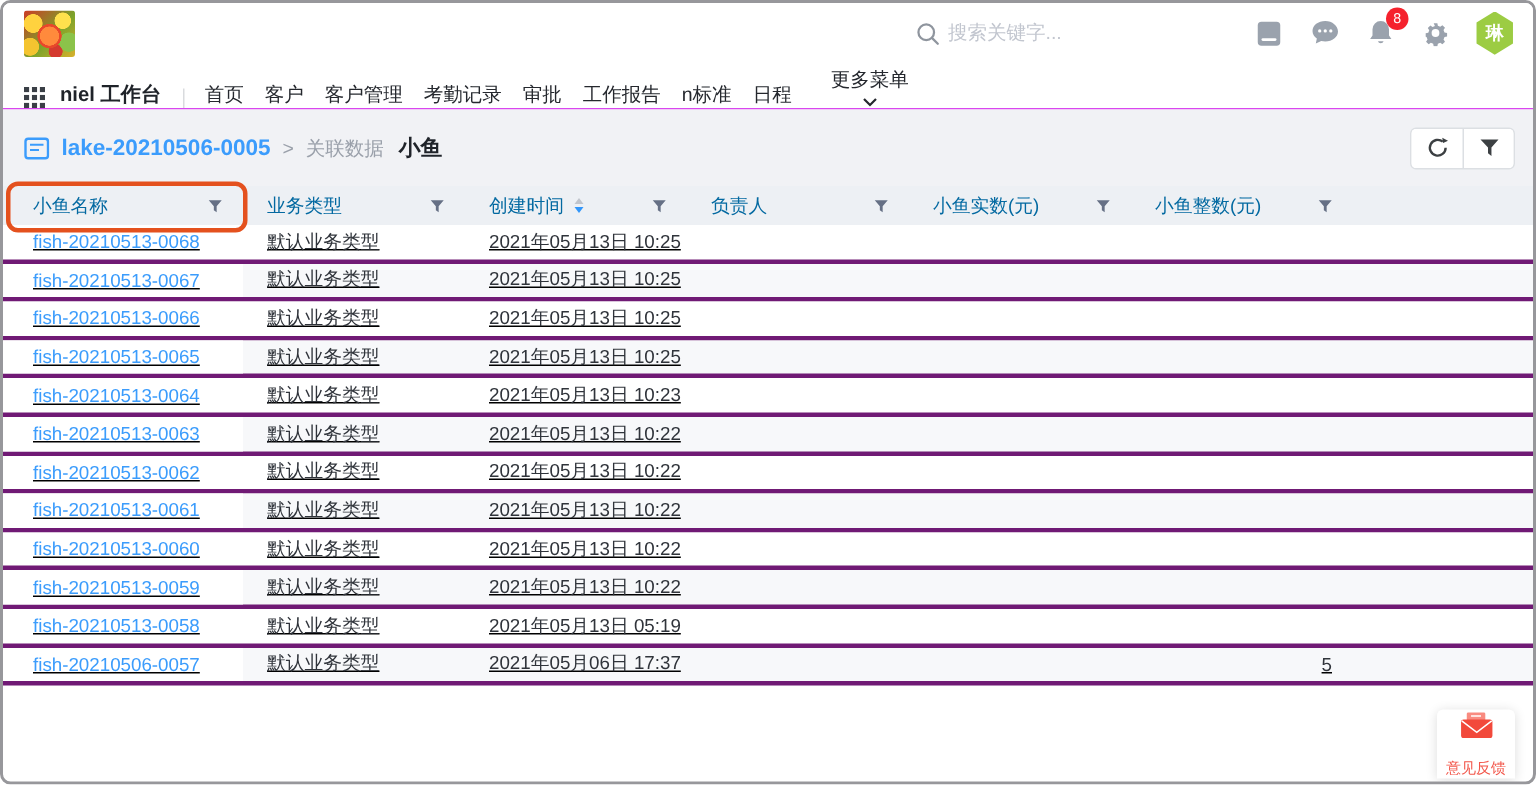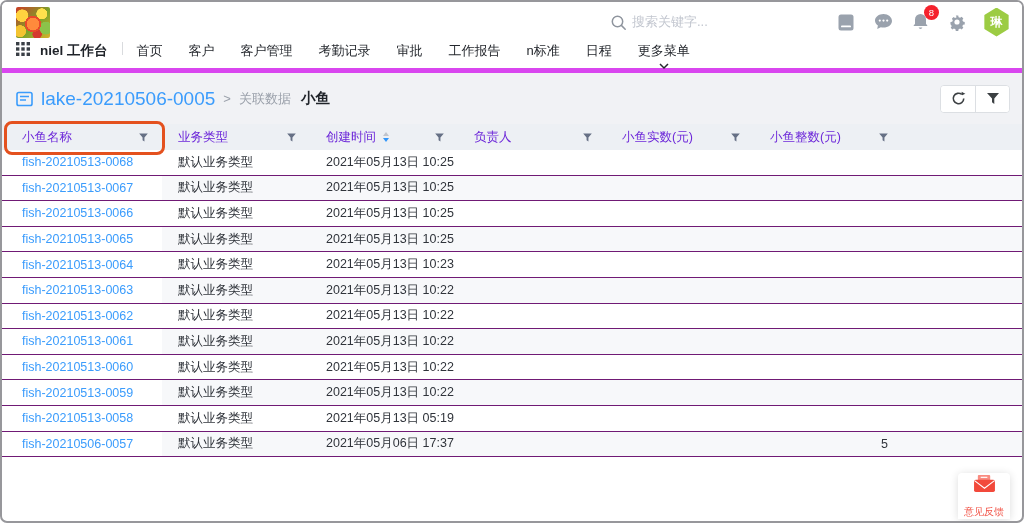--- a/index.html
+++ b/index.html
@@ -21,49 +21,49 @@
   .search-placeholder { font-size:13px; color:#c2c6cf; }
   .topbar-icons { display:flex; align-items:center; gap:15px; }
   .tb-icon { position:relative; width:22px; height:22px; display:flex; align-items:center; justify-content:center; cursor:pointer; }
   .badge { position:absolute; top:-6px; right:-8px; min-width:15px; height:15px; border-radius:8px; background:#f5222d;
            color:#fff; font-size:9.5px; display:flex; align-items:center; justify-content:center; padding:0 3px; }
   .avatar { width:27px; height:29px; background:#9ccc43; color:#fff; font-size:12px; font-weight:bold;
             display:flex; align-items:center; justify-content:center; cursor:pointer;
             clip-path:polygon(50% 0%, 95% 26%, 95% 74%, 50% 100%, 5% 74%, 5% 26%); }
 
   
-  .navbar { height:31px; background:#fff; border-bottom:5px solid #d946ef; display:flex; align-items:flex-start; padding:0 14px; }
+  .navbar { height:31px; background:#fff; border-bottom:1px solid #d946ef; display:flex; align-items:flex-end; padding:0 14px; }
   .grid-icon { margin-right:10px; cursor:pointer; display:flex; }
   .workspace { font-size:13.5px; font-weight:bold; color:#1f2329; cursor:pointer; }
   .nav-divider { width:1px; height:13px; background:#d9dbde; margin:0 14px; }
-  .nav-items { display:flex; align-items:center; gap:26px; }
+  .nav-items { display:flex; align-items:center; gap:14px; }
   .nav-item { font-size:13px; color:#25282e; cursor:pointer; white-space:nowrap; }
   .nav-more { display:flex; align-items:center; gap:3px; font-size:13px; color:#25282e; cursor:pointer; margin-left:26px;flex-direction:column; }
 
   
   .crumb-strip { height:51px; background:#f1f2f5; display:flex; align-items:center; justify-content:space-between; padding:0 12px 0 14px; }
   .crumb { display:flex; align-items:center; gap:8px; }
-  .crumb-link { font-size:19px; color:#3b9cfc; cursor:pointer; }
+  .crumb-link { font-size:15px; color:#3b9cfc; cursor:pointer;font-weight:bold; }
   .crumb-sep, .crumb-section { font-size:13px; color:#9aa0aa; }
   .crumb-current { font-size:14.5px; font-weight:bold; color:#1f2329; margin-left:2px; }
   .btn-group { display:flex; border:1px solid #dcdfe3; border-radius:4px; background:#fff; overflow:hidden; }
   .tool-btn { width:34px; height:26px; display:flex; align-items:center; justify-content:center; cursor:pointer; background:#fff; }
   .tool-btn + .tool-btn { border-left:1px solid #dcdfe3; }
 
   
   .grid-cols { display:grid; grid-template-columns:160px 148px 148px 148px 148px 148px 1fr; }
   .thead { background:#edf0f4; height:26px; }
-  .th { display:flex; align-items:center; padding:0 13px 0 16px; font-size:12.5px; color:#6d28d9; cursor:pointer; overflow:hidden; }
+  .th { display:flex; align-items:center; padding:0 13px 0 16px; font-size:12.5px; color:#0369a1; cursor:pointer; overflow:hidden; }
   .th:first-child { padding-left:20px; }
   .th .spacer { flex:1; }
   .sort-wrap { display:flex; flex-direction:column; gap:2px; margin-left:7px; cursor:pointer; }
   .caret-up { width:0; height:0; border-left:3.5px solid transparent; border-right:3.5px solid transparent; border-bottom:4.5px solid #c0c4cc; }
   .caret-down { width:0; height:0; border-left:3.5px solid transparent; border-right:3.5px solid transparent; border-top:4.5px solid #3296fa; }
   .tbody { background:#fff; }
-  .tr { height:25.6px; border-bottom:1px solid #701a75; background:#fff; }
+  .tr { height:25.6px; border-bottom:3px solid #701a75; background:#fff;text-decoration:underline; }
   .tr.alt { background:#f7f8fa; }
   .tr.alt .td:first-child { background:#fff; }
   .td { display:flex; align-items:center; padding:0 14px 0 16px; font-size:12.5px; color:#30343b; overflow:hidden; white-space:nowrap; }
   .td:first-child { padding-left:20px; }
   .td.num { justify-content:flex-end; }
   .cell-link { color:#3b9cfc; cursor:pointer; }
 
   
   .annotation { position:absolute; left:2px; top:119px; width:161px; height:34px; border:3px solid #e4511e; border-radius:8px; z-index:10; pointer-events:none; }
 

